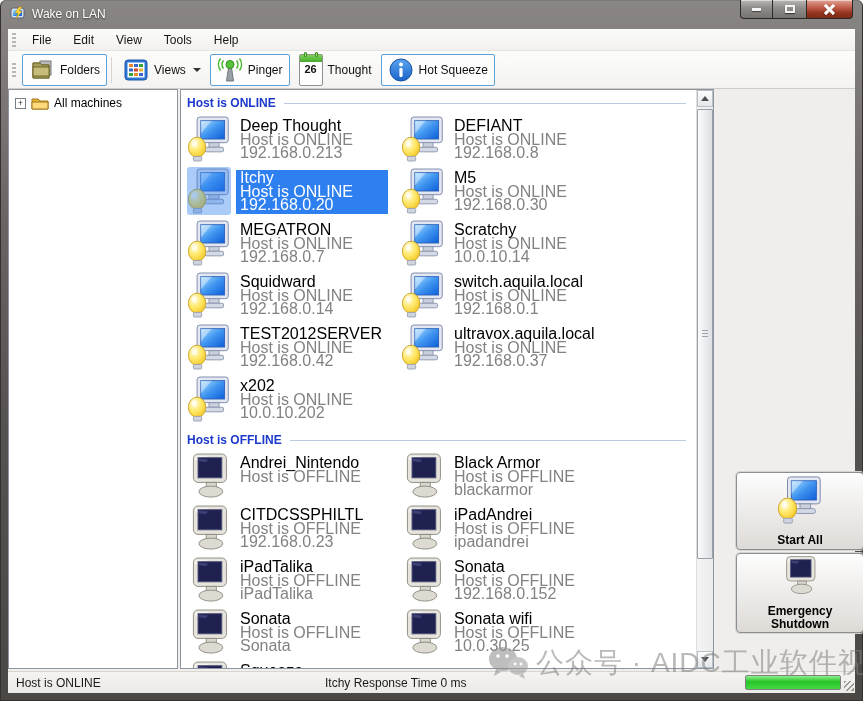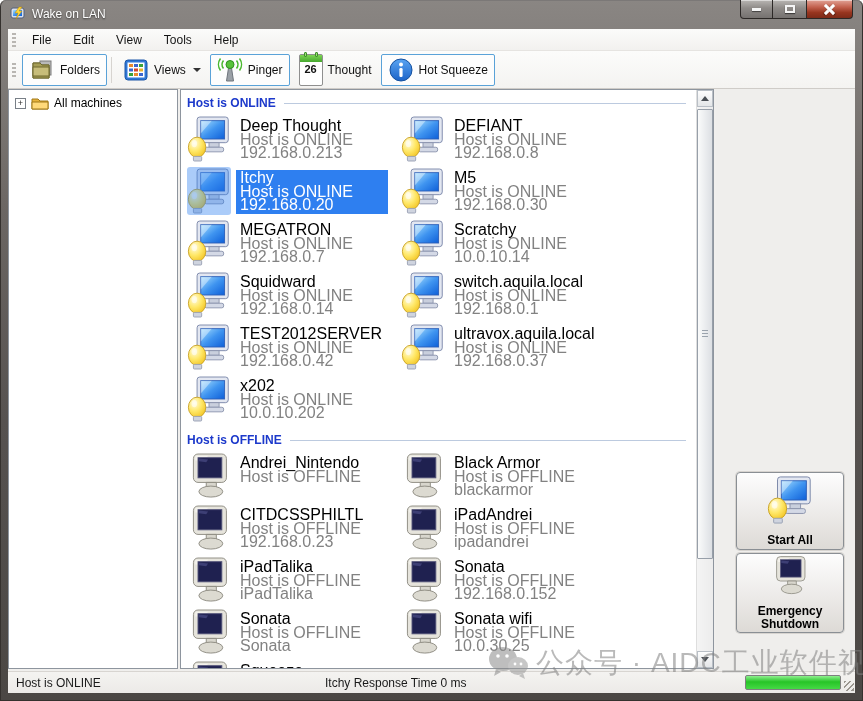--- a/index.html
+++ b/index.html
@@ -58,21 +58,21 @@
   
   .vscroll{position:absolute;top:0;right:0;bottom:0;width:17px;background:linear-gradient(90deg,#f4f4f4,#ececec);border-left:1px solid #dedede;}
   .sb-btn{position:absolute;left:0;right:0;height:17px;background:linear-gradient(#fdfdfd,#e4e6e8);border:1px solid #b9bfc6;display:flex;align-items:center;justify-content:center;cursor:pointer;}
   .sb-btn.up{top:0;} .sb-btn.down{bottom:0;}
   .tri-up{width:0;height:0;border-left:4px solid transparent;border-right:4px solid transparent;border-bottom:5px solid #4a4f55;}
   .tri-down{width:0;height:0;border-left:4px solid transparent;border-right:4px solid transparent;border-top:5px solid #4a4f55;}
   .sb-thumb{position:absolute;left:0;right:0;top:19px;height:450px;background:linear-gradient(90deg,#fafbfb,#dcdfe3);border:1px solid #979fa9;border-radius:1px;cursor:grab;}
   .sb-grip{position:absolute;left:4px;right:4px;top:50%;height:7px;margin-top:-4px;background-image:repeating-linear-gradient(180deg,#9aa3ad 0 1px,transparent 1px 3px);}
   
   .side-panel{position:absolute;left:708px;top:0;right:0;bottom:0;background:#efeeec;}
-  .big-btn{position:absolute;left:20px;width:108px;border:1px solid #8a8f94;border-radius:4px;background:linear-gradient(#fdfdfd,#eceae8 55%,#dddad6);display:flex;flex-direction:column;align-items:center;justify-content:center;gap:9px;cursor:pointer;box-shadow:0 0 0 1px #d7d4d0;}
+  .big-btn{position:absolute;left:20px;width:128px;border:1px solid #8a8f94;border-radius:4px;background:linear-gradient(#fdfdfd,#eceae8 55%,#dddad6);display:flex;flex-direction:column;align-items:center;justify-content:center;gap:9px;cursor:pointer;box-shadow:0 0 0 1px #d7d4d0;}
   .big-btn svg{width:48px;height:50px;}
   .big-btn .bb-label{font-size:12px;font-weight:bold;color:#000;text-align:center;line-height:13px;}
   #btn-start-all{top:383px;height:78px;}
   #btn-emerg{top:464px;height:80px;}
   
   .statusbar{position:absolute;left:0;right:0;bottom:0;height:22px;background:linear-gradient(#f4f3f1,#eceae7);border-top:1px solid #d8d5d1;font-size:12px;color:#1a1a1a;}
   .sb-left{position:absolute;left:8px;top:4px;}
   .sb-center{position:absolute;left:317px;top:4px;}
   .progress{position:absolute;right:14px;top:3px;width:96px;height:15px;border:1px solid #7f7f7f;border-radius:2px;background:linear-gradient(#8ef08e,#27c427 45%,#45d945);}
   .resize-grip{position:absolute;right:1px;bottom:2px;width:10px;height:10px;background-image:repeating-linear-gradient(135deg,#9a968f 0 1.5px,transparent 1.5px 4px);}

